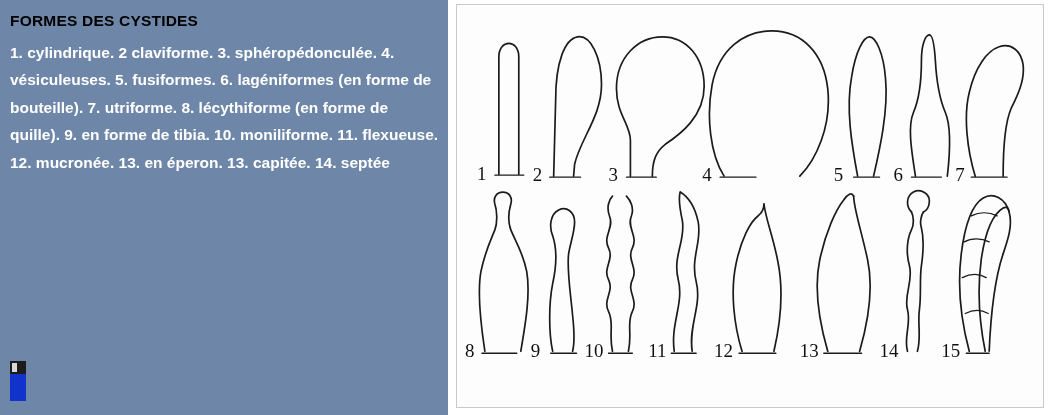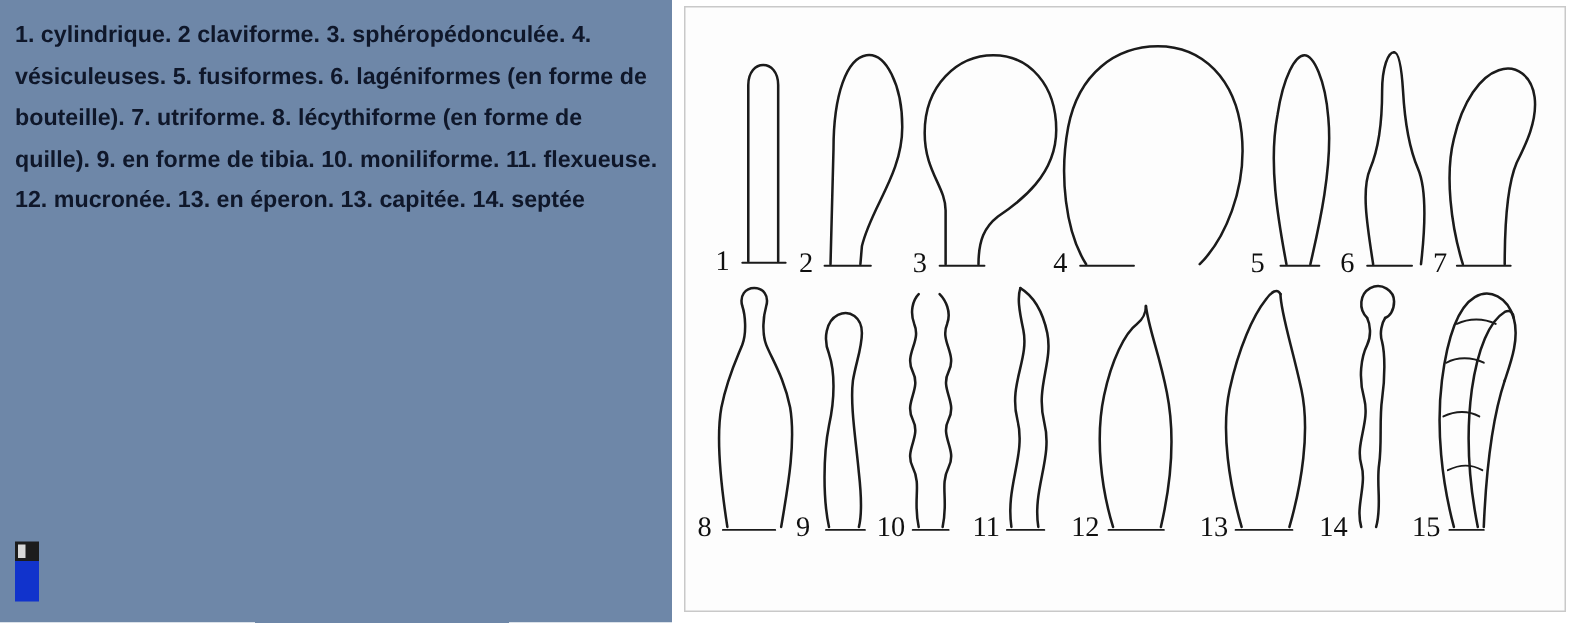--- a/index.html
+++ b/index.html
@@ -35,21 +35,21 @@
     font-size: 15.5px;
     font-weight: bold;
     color: #000000;
     letter-spacing: 0.2px;
     margin: 2px 0 8px 2px;
     line-height: 1.2;
   }
   #caption-body {
     font-size: 15.5px;
     font-weight: bold;
-    color: #0f172a;
+    color: #ffffff;
     line-height: 1.78;
     margin: 0 0 0 2px;
     max-width: 430px;
   }
 
   
   #corner-icon {
     position: absolute;
     left: 10px;
     bottom: 14px;
@@ -117,20 +117,21 @@
     font-size: 19px;
     fill: #101010;
   }
 </style>
 </head>
 <body>
 
 <div id="page">
 
   <div id="caption-panel">
+    <div id="caption-title">FORMES DES CYSTIDES</div>
     <div id="caption-body">1. cylindrique. 2 claviforme. 3. sphéropédonculée. 4. vésiculeuses. 5. fusiformes. 6. lagéniformes (en forme de bouteille). 7. utriforme. 8. lécythiforme (en forme de quille). 9. en forme de tibia. 10. moniliforme. 11. flexueuse. 12. mucronée. 13. en éperon. 13. capitée. 14. septée</div>
 
     <div id="corner-icon">
       <div class="seg-a"></div>
       <div class="seg-b"></div>
       <div class="seg-c"></div>
       <div class="seg-d"></div>
     </div>
   </div>
 

